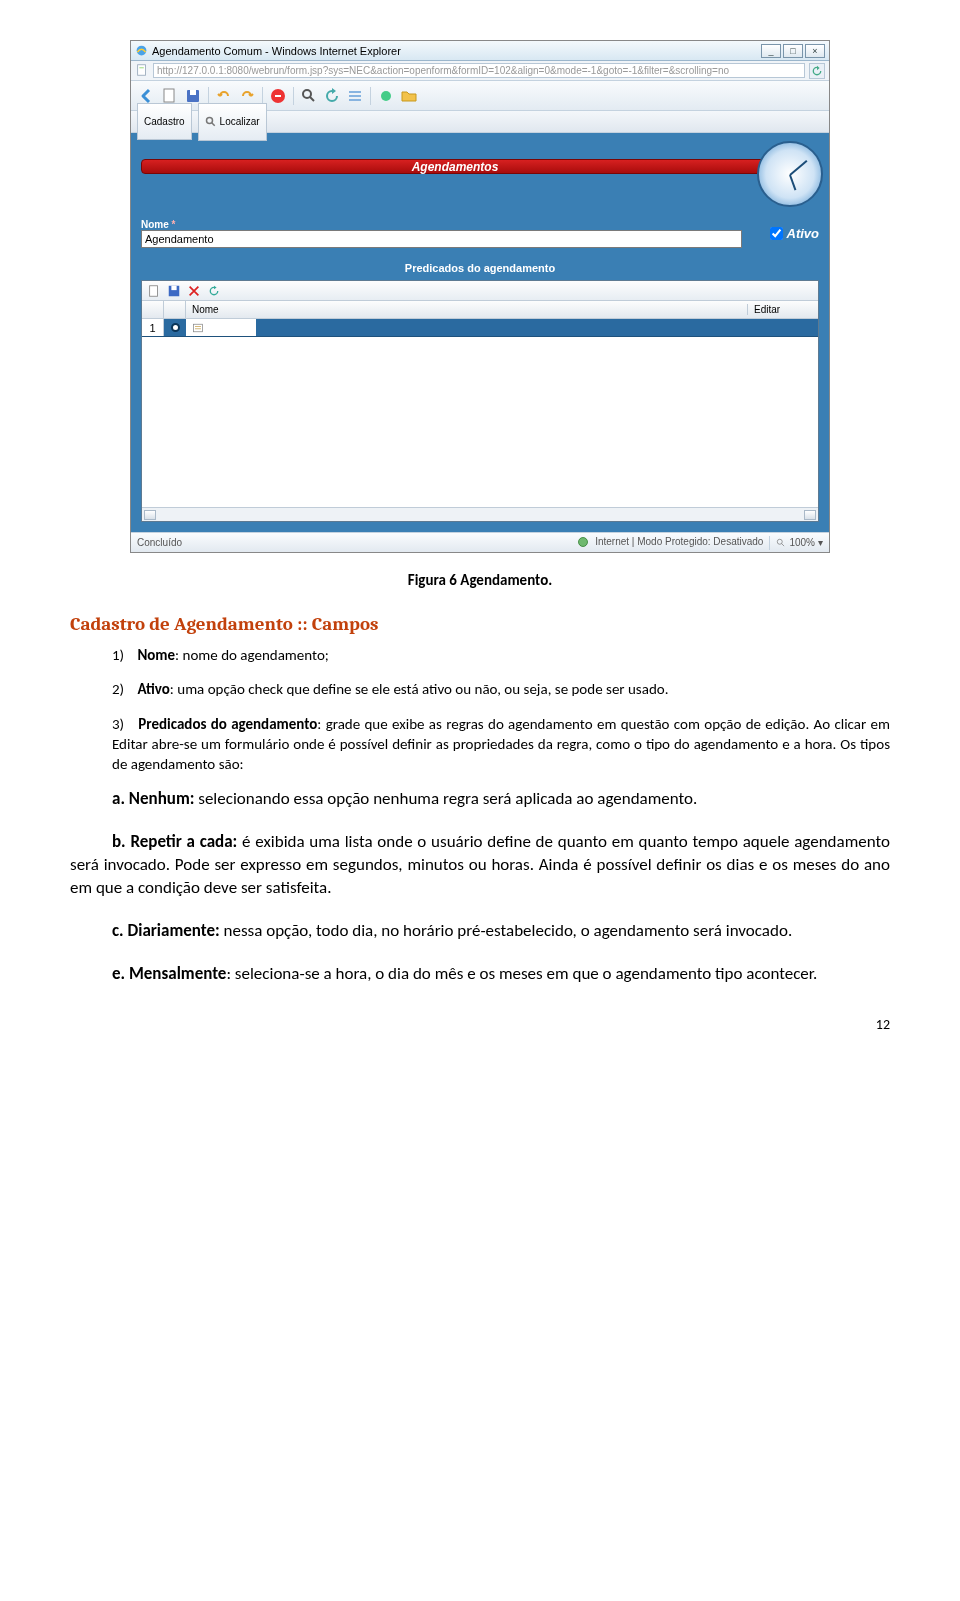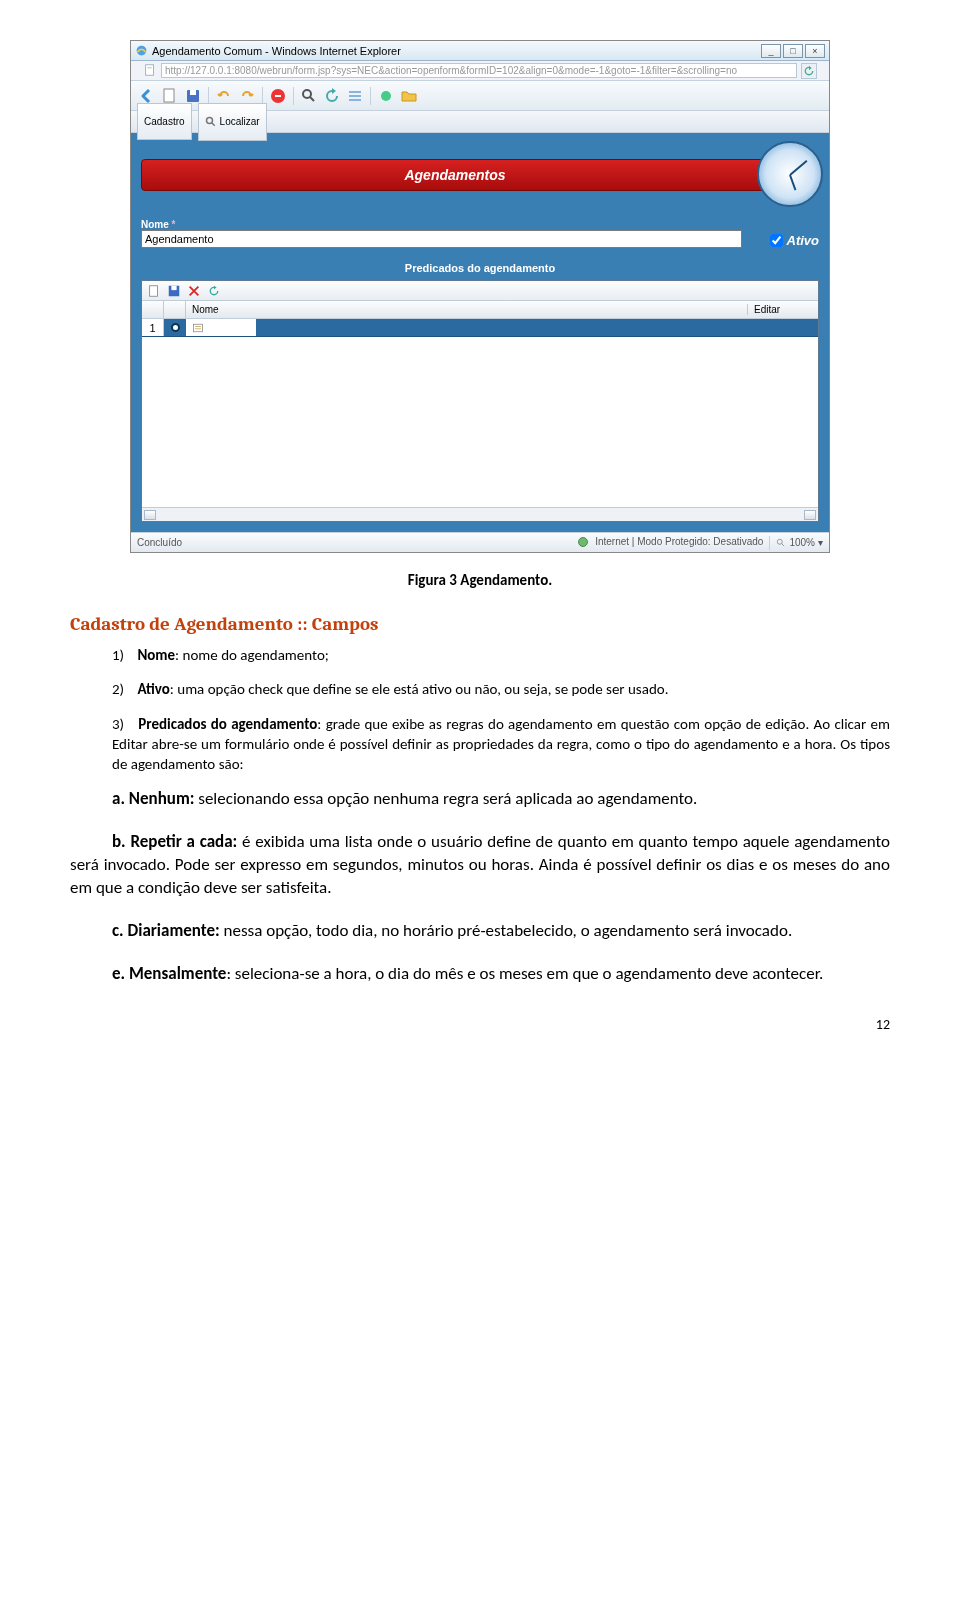--- a/index.html
+++ b/index.html
@@ -34,21 +34,21 @@
   .wbtns { display: flex; gap: 2px; }
   .wbtn {
     width: 20px; height: 14px;
     border: 1px solid #7a95aa;
     background: linear-gradient(#fff,#dfe9f0);
     font-size: 9px; line-height: 12px; text-align: center;
     color: #344;
   }
   .addrbar {
     display: flex; align-items: center; gap: 4px;
-    padding: 2px 12px;
+    padding: 2px 4px;
     background: #f0f4f8;
     border-bottom: 1px solid #c4d2df;
     height: 20px;
   }
   .addrbar input {
     flex: 1; border: 1px solid #b7c7d6; background: #fff;
     font-size: 10px; padding: 1px 3px; color: #999;
   }
   .refresh-btn {
     width: 16px; height: 16px;
@@ -79,36 +79,36 @@
   .app-body {
     background: #3a7fb4;
     padding: 10px;
   }
   .header-banner {
     position: relative;
     height: 48px;
     margin: 8px 0 14px 0;
   }
   .banner-bar {
-    position: absolute; left: 0; right: 50px; top: 8px; height: 32px;
+    position: absolute; left: 0; right: 50px; top: 8px; height: 15px;
     background: linear-gradient(#d72020,#a80c0c);
     border-radius: 4px;
     border: 1px solid #7a0505;
-    color: #fff; font-weight: bold; font-style: italic; font-size: 14px;
+    color: #fff; font-weight: bold; font-style: italic; font-size: 12px;
     display:flex; align-items:center; justify-content:center;
     font-family: Arial, sans-serif;
   }
   .clock-circle {
     position: absolute; right: -4px; top: -10px;
     width: 66px; height: 66px; border-radius: 50%;
     background: radial-gradient(#fff 0%, #cfe3f5 55%, #6fa8d8 85%);
     border: 2px solid #2a5f8e;
   }
   .clock-hand { position:absolute; background:#1a4c78; left:50%; top:50%; transform-origin: left center; height:2px; }
-  .form-row { display:flex; align-items:flex-end; gap:28px;margin-top:20px; }
+  .form-row { display:flex; gap:28px;margin-top:20px; }
   .form-col { flex:1; }
   .fld-label { font-size: 10px; color:#fff; font-weight:bold; }
   .fld-label .ast { color:#ffb0b0; }
   .text-input {
     width: 100%; height: 18px;
     border: 1px solid #7a7a7a; background:#fff;
     font-size:11px; padding: 1px 3px;
   }
   .ativo-box { display:flex; align-items:center; gap:4px; color:#fff; font-size:13px; font-weight:bold; font-style:italic; }
   .ativo-box input { width:13px; height:13px; }
@@ -400,29 +400,29 @@
               </svg>
             <span>100%</span>
             <span>▾</span>
           </div>
         </div>
       </div>
 
     </div>
   </div>
 
-  <div class="caption">Figura 3 Agendamento.</div>
+  <div class="caption">Figura 6 Agendamento.</div>
 
   <h2 class="section">Cadastro de Agendamento :: Campos</h2>
 
   <ol class="numbered">
     <li><span class="n">1)</span> <b>Nome</b><span>: nome do agendamento;</span></li>
     <li><span class="n">2)</span> <b>Ativo</b><span>: uma opção check que define se ele está ativo ou não, ou seja, se pode ser usado.</span></li>
     <li><span class="n">3)</span> <b>Predicados do agendamento</b><span>: grade que exibe as regras do agendamento em questão com opção de edição. Ao clicar em Editar abre-se um formulário onde é possível definir as propriedades da regra, como o tipo do agendamento e a hora. Os tipos de agendamento são:</span></li>
   </ol>
 
   <p class="sub-para indent"><span class="lead">a. Nenhum:</span><span> selecionando essa opção nenhuma regra será aplicada ao agendamento.</span></p>
   <p class="sub-para indent"><span class="lead">b. Repetir a cada:</span><span>  é exibida uma lista onde o usuário define de quanto em quanto tempo aquele agendamento será invocado. Pode ser expresso em segundos, minutos ou horas. Ainda é possível definir os dias e os meses do ano em que a condição deve ser satisfeita.</span></p>
   <p class="sub-para indent"><span class="lead">c. Diariamente:</span><span> nessa opção, todo dia, no horário pré-estabelecido, o agendamento será invocado.</span></p>
-  <p class="sub-para indent"><span class="lead">e. Mensalmente</span><span>: seleciona-se a hora, o dia do mês e os meses em que o agendamento deve acontecer.</span></p>
+  <p class="sub-para indent"><span class="lead">e. Mensalmente</span><span>: seleciona-se a hora, o dia do mês e os meses em que o agendamento tipo acontecer.</span></p>
 
   <div class="pagenum">12</div>
 </div>
 
 </body></html>

